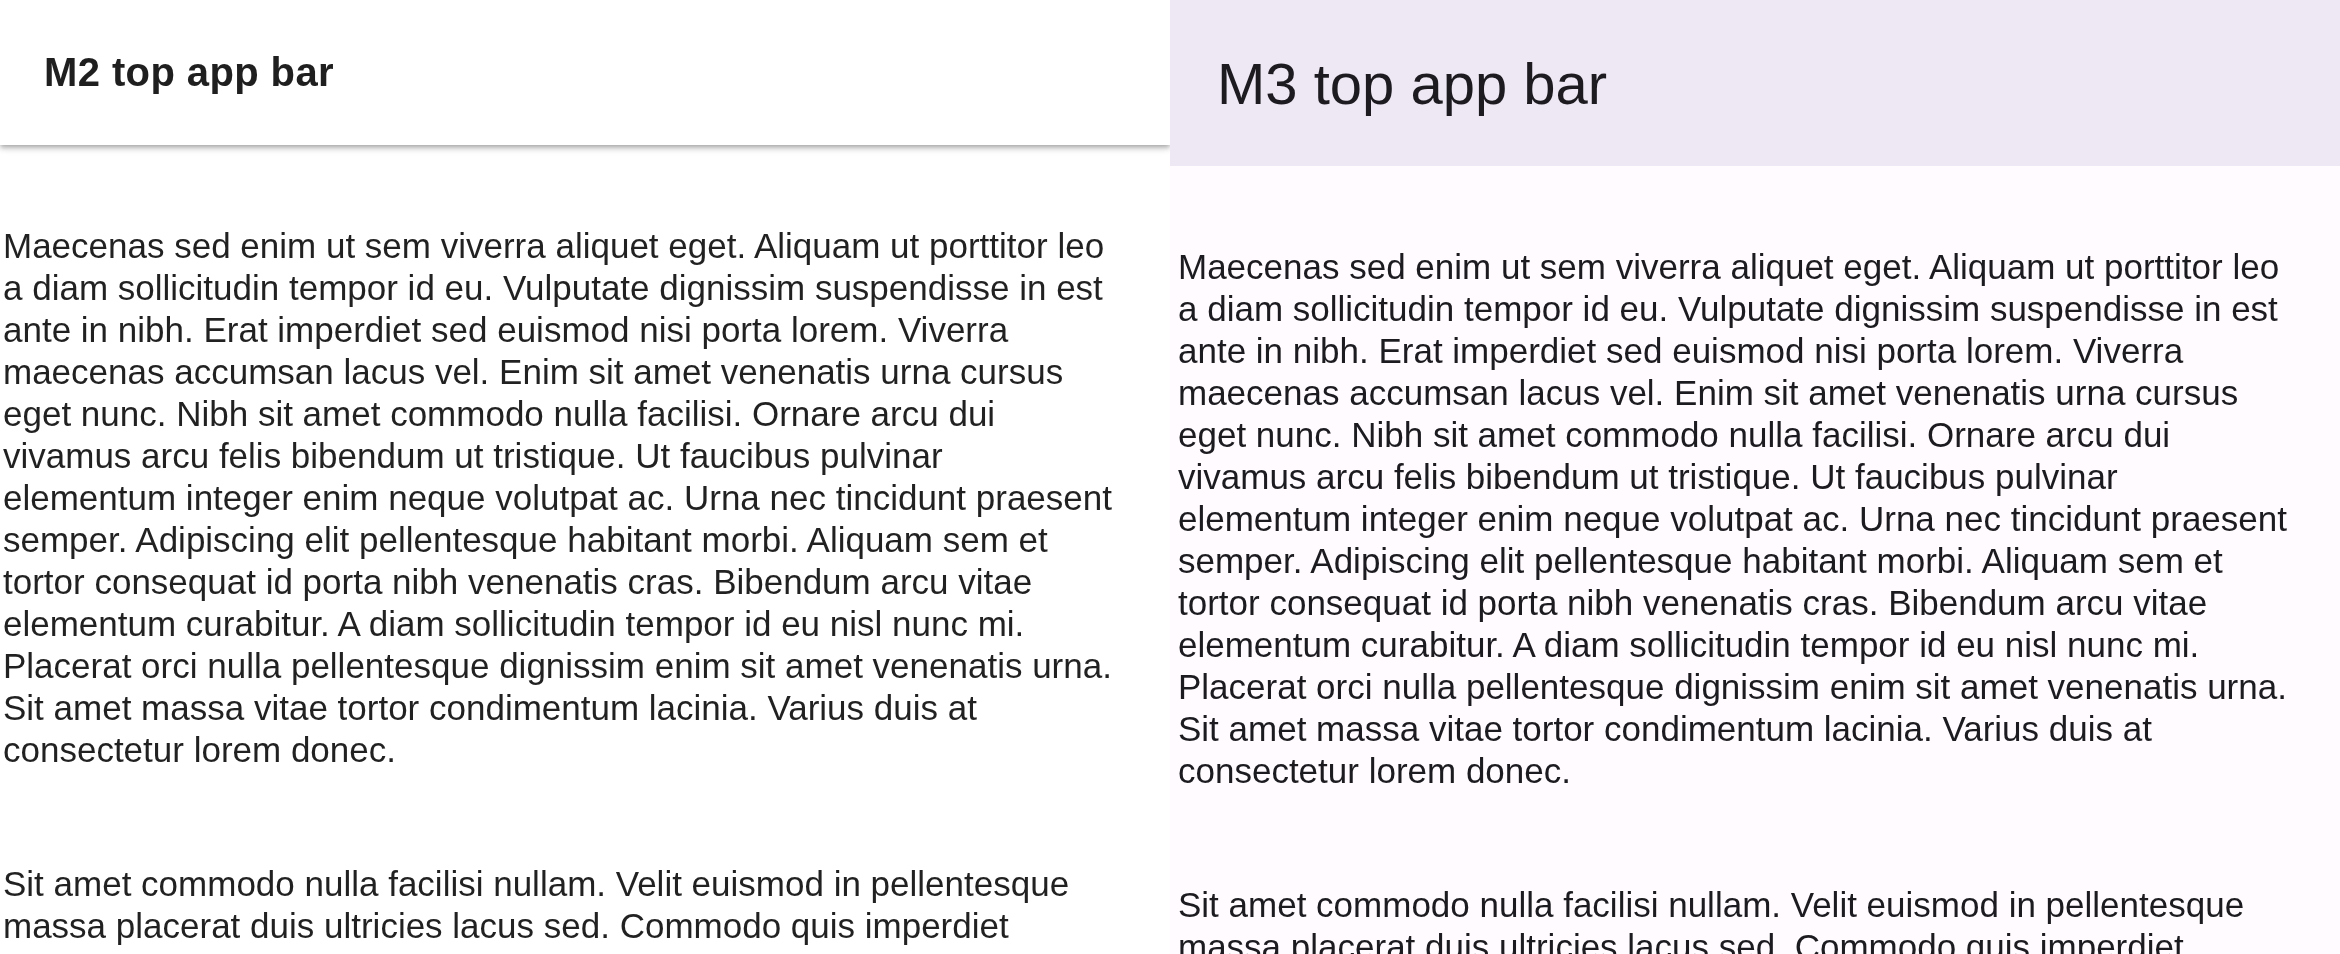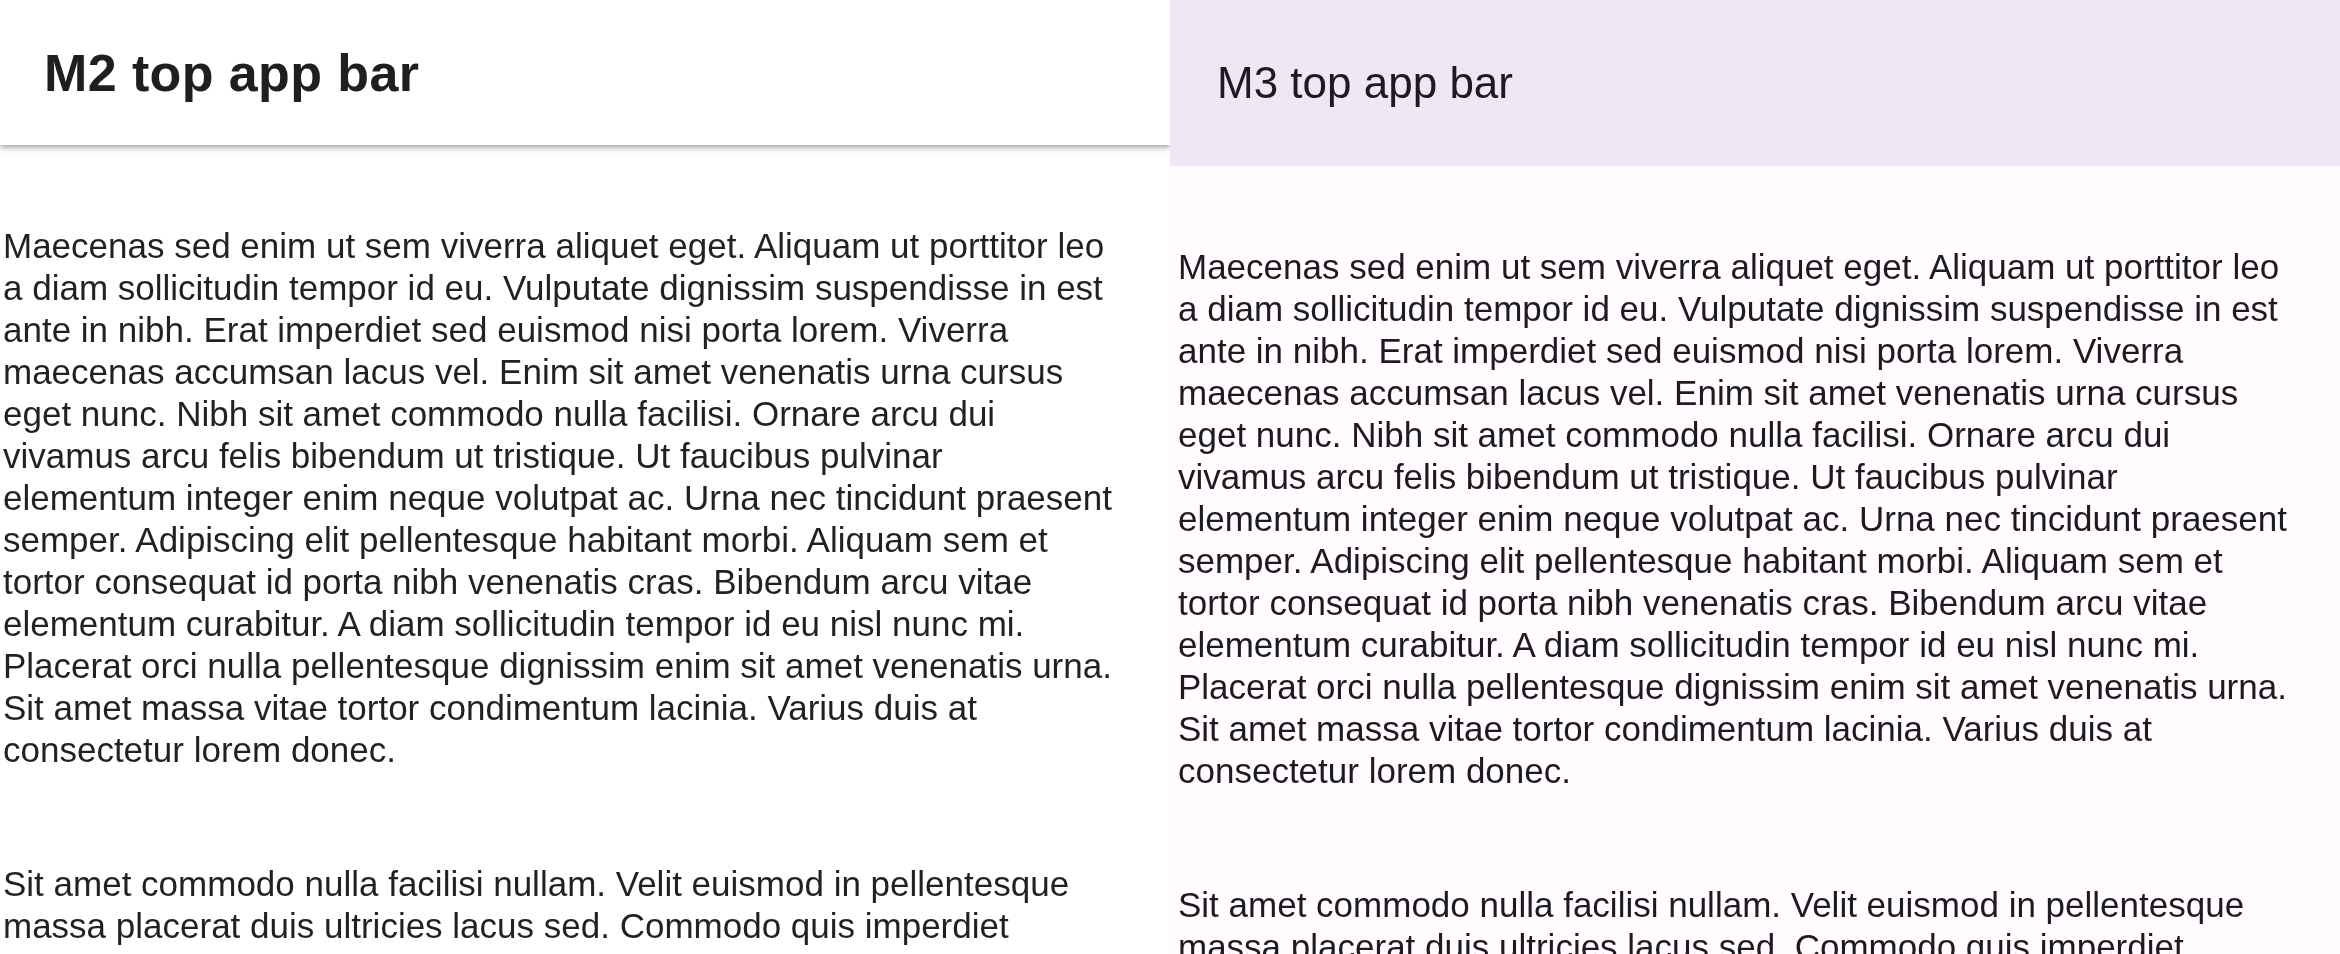--- a/index.html
+++ b/index.html
@@ -32,27 +32,27 @@
     box-shadow: 0 2px 4px -1px rgba(0,0,0,0.20),
                 0 4px 5px 0 rgba(0,0,0,0.14),
                 0 1px 10px 0 rgba(0,0,0,0.12);
   }
   .appbar-m3 {
     height: 166px;
     background: #eee8f4;
     padding-left: 47px;
   }
   .appbar-m2 .title {
-    font-size: 52px;
+    font-size: 40px;
     font-weight: 700;
     letter-spacing: 0.4px;
     color: #1f1f1f;
   }
   .appbar-m3 .title {
-    font-size: 44px;
+    font-size: 58px;
     font-weight: 400;
     color: #1d1b20;
   }
 
   .body-scroll {
     position: relative;
     z-index: 1;
     padding: 38px 0 0 3px;
     font-size: 35px;
     line-height: 42px;

